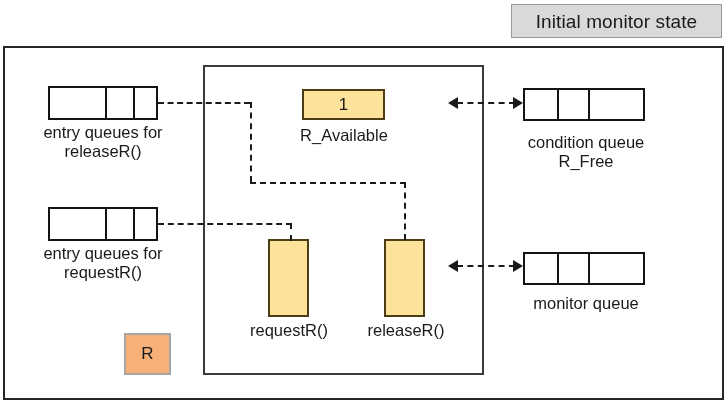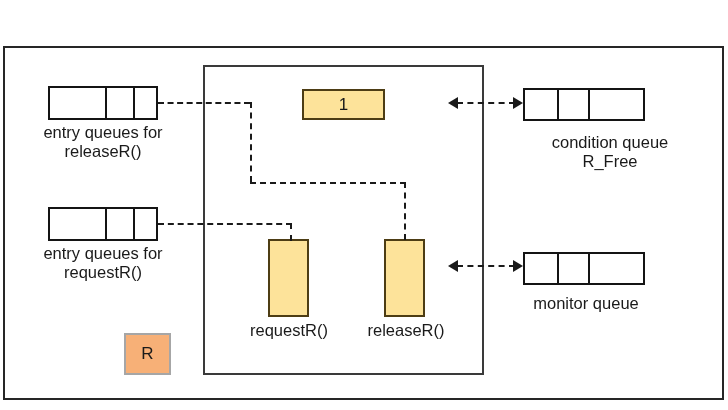--- a/index.html
+++ b/index.html
@@ -114,20 +114,21 @@
     border-bottom: 6px solid transparent;
   }
   .arrow-l { border-right: 10px solid #1a1a1a; }
   .arrow-r { border-left: 10px solid #1a1a1a; }
 </style>
 </head>
 <body>
 
 <div id="canvas">
 
+  <div class="abs title-badge">Initial monitor state</div>
 
   <div class="abs outer-frame"></div>
 
   <div class="abs monitor-rect"></div>
 
   <div class="abs queue" style="left:48px; top:86px; width:110px; height:34px;">
     <div class="div" style="left:55px;"></div>
     <div class="div" style="left:83px;"></div>
   </div>
   <div class="abs caption" style="left:23px; top:123px; width:160px;">entry queues for
@@ -136,36 +137,37 @@
   <div class="abs queue" style="left:48px; top:207px; width:110px; height:34px;">
     <div class="div" style="left:55px;"></div>
     <div class="div" style="left:83px;"></div>
   </div>
   <div class="abs caption" style="left:23px; top:244px; width:160px;">entry queues for
 requestR()</div>
 
   <div class="abs box-yellow" style="left:302px; top:89px; width:83px; height:31px;">
     <div class="box-val" style="margin-top:4px;">1</div>
   </div>
+  <div class="abs caption" style="left:283px; top:126px; width:122px;">R_Available</div>
 
   <div class="abs box-yellow" style="left:268px; top:239px; width:41px; height:78px;"></div>
   <div class="abs caption" style="left:239px; top:321px; width:100px;">requestR()</div>
 
   <div class="abs box-yellow" style="left:384px; top:239px; width:41px; height:78px;"></div>
   <div class="abs caption" style="left:356px; top:321px; width:100px;">releaseR()</div>
 
   <div class="abs box-orange" style="left:124px; top:333px; width:47px; height:42px;">
     <div class="box-val" style="margin-top:9px;">R</div>
   </div>
 
   <div class="abs queue" style="left:523px; top:88px; width:122px; height:33px;">
     <div class="div" style="left:32px;"></div>
     <div class="div" style="left:63px;"></div>
   </div>
-  <div class="abs caption" style="left:536px; top:133px; width:148px;">condition queue
+  <div class="abs caption" style="left:512px; top:133px; width:148px;">condition queue
 R_Free</div>
 
   <div class="abs queue" style="left:523px; top:252px; width:122px; height:33px;">
     <div class="div" style="left:32px;"></div>
     <div class="div" style="left:63px;"></div>
   </div>
   <div class="abs caption" style="left:512px; top:294px; width:148px;">monitor queue</div>
 
   <div class="abs dash-h" style="left:158px; top:102px; width:92px;"></div>
   <div class="abs dash-v" style="left:250px; top:102px; height:80px;"></div>

